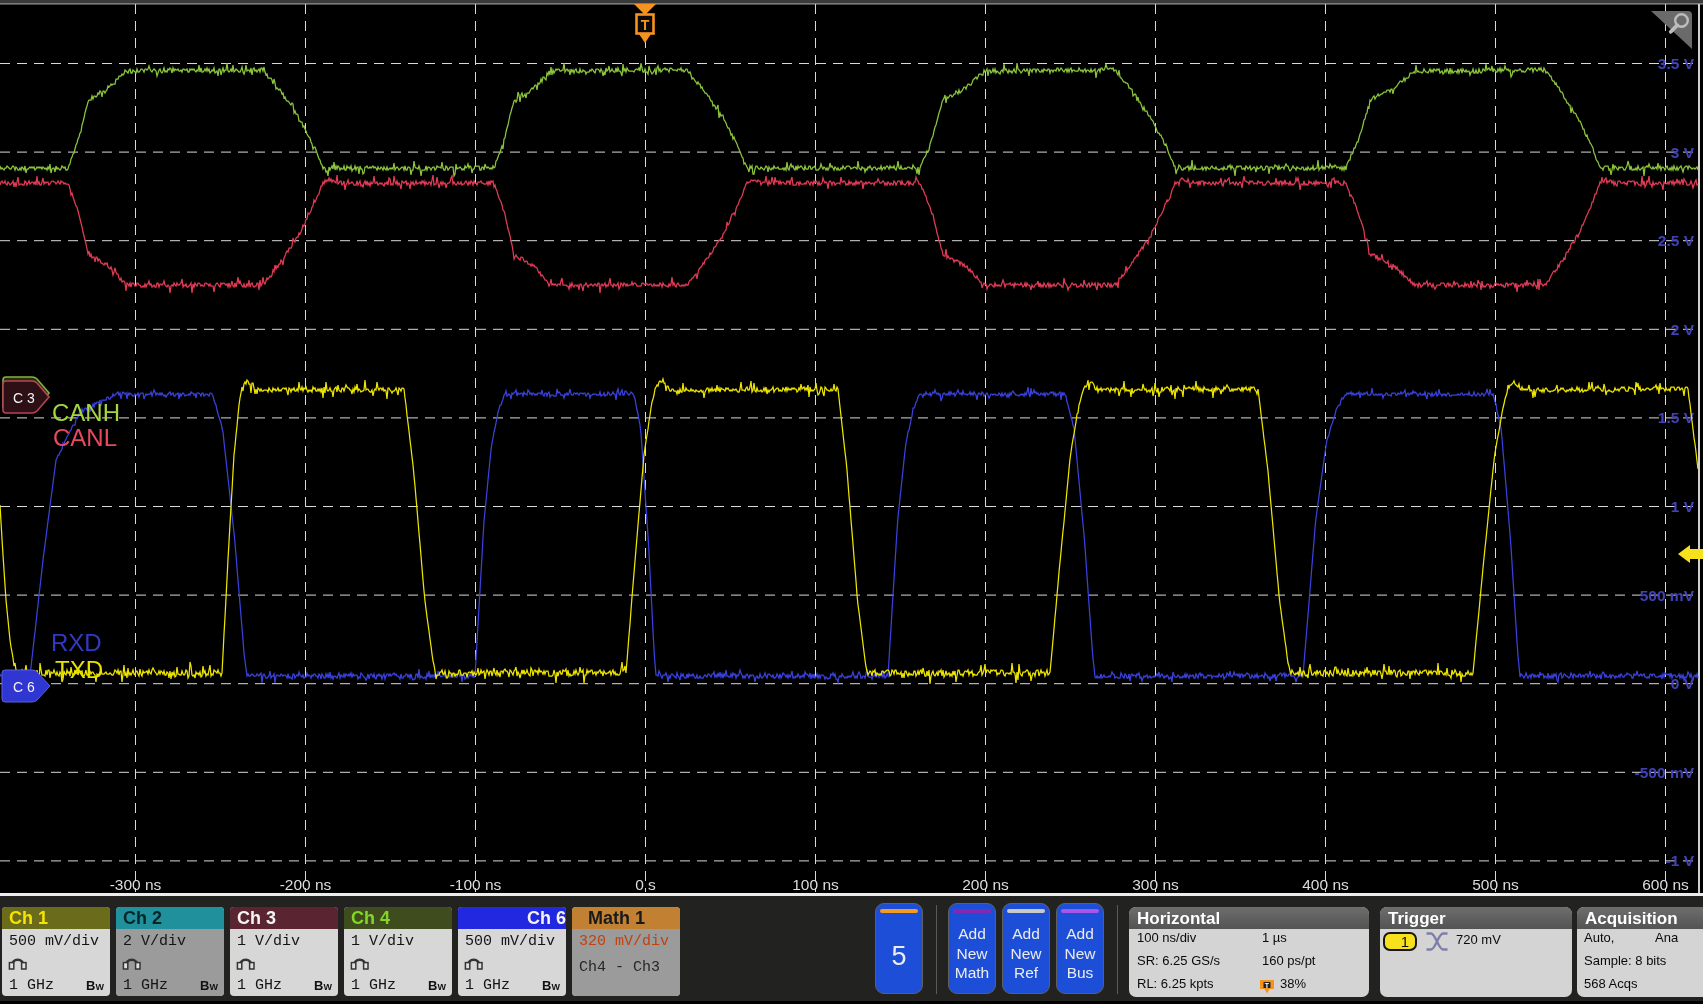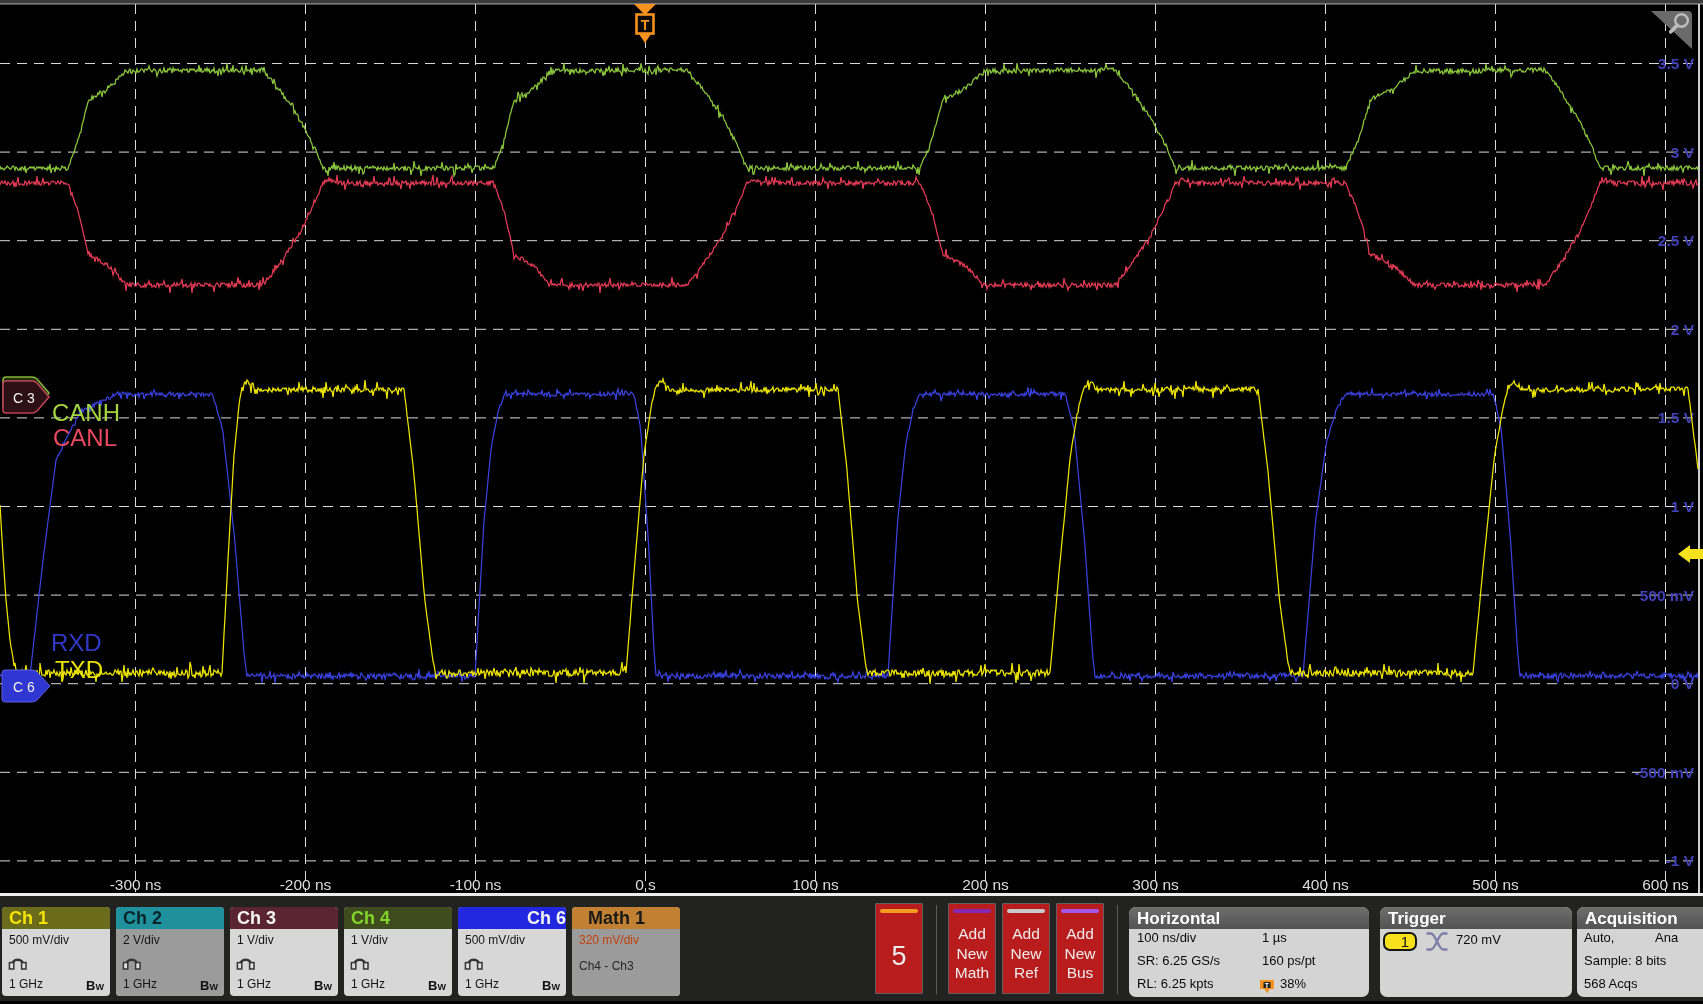--- a/index.html
+++ b/index.html
@@ -4,24 +4,24 @@
 <style>
 html,body{margin:0;padding:0;background:#000;}
 body{width:1703px;height:1004px;overflow:hidden;position:relative;font-family:"Liberation Sans",sans-serif;}
 svg text{font-family:"Liberation Sans",sans-serif;}
 .abs{position:absolute;}
 
 #bar{position:absolute;left:0;top:896px;width:1703px;height:105px;background:#222220;}
 #sep{position:absolute;left:0;top:893px;width:1703px;height:3px;background:#ececec;}
 .badge{position:absolute;top:907px;width:108px;height:89px;border-radius:4px;overflow:hidden;background:#d7d7d7;}
 .bh{height:22px;font-size:18px;font-weight:700;padding-left:7px;line-height:23px;letter-spacing:0px;}
-.brow{position:absolute;left:7px;font-size:12px;color:#141414;}
+.brow{position:absolute;left:7px;font-size:15px;color:#141414;font-family:Liberation Mono, monospace;}
 .bw{position:absolute;font-size:13px;font-weight:700;color:#111;}
 .bw span{font-size:9px;font-weight:700;}
-.abtn{position:absolute;top:903px;width:48px;height:91px;background:#b91c1c;border:1px solid #606060;border-radius:1px;box-sizing:border-box;color:#ececec;text-align:center;}
+.abtn{position:absolute;top:903px;width:48px;height:91px;background:#1d4ed8;border:1px solid #606060;border-radius:9px;box-sizing:border-box;color:#ececec;text-align:center;}
 .tline{margin:5px auto 0 auto;width:38px;height:4px;border-radius:2px;}
 .atxt{font-size:15.5px;line-height:19.5px;margin-top:11px;}
 .panel{position:absolute;top:907px;height:90px;background:#d4d4d4;border-radius:7px;overflow:hidden;}
 .ph{background:linear-gradient(#6e6e6e,#535353);color:#fff;font-weight:700;font-size:17px;height:22px;line-height:23px;padding-left:8px;}
 .prow{position:absolute;font-size:13px;color:#0a0a0a;white-space:nowrap;}
 .vdiv{position:absolute;top:905px;width:1px;height:89px;background:#5a5a5a;}
 </style>
 </head>
 <body>
 <svg width="1703" height="1004" style="position:absolute;left:0;top:0">

